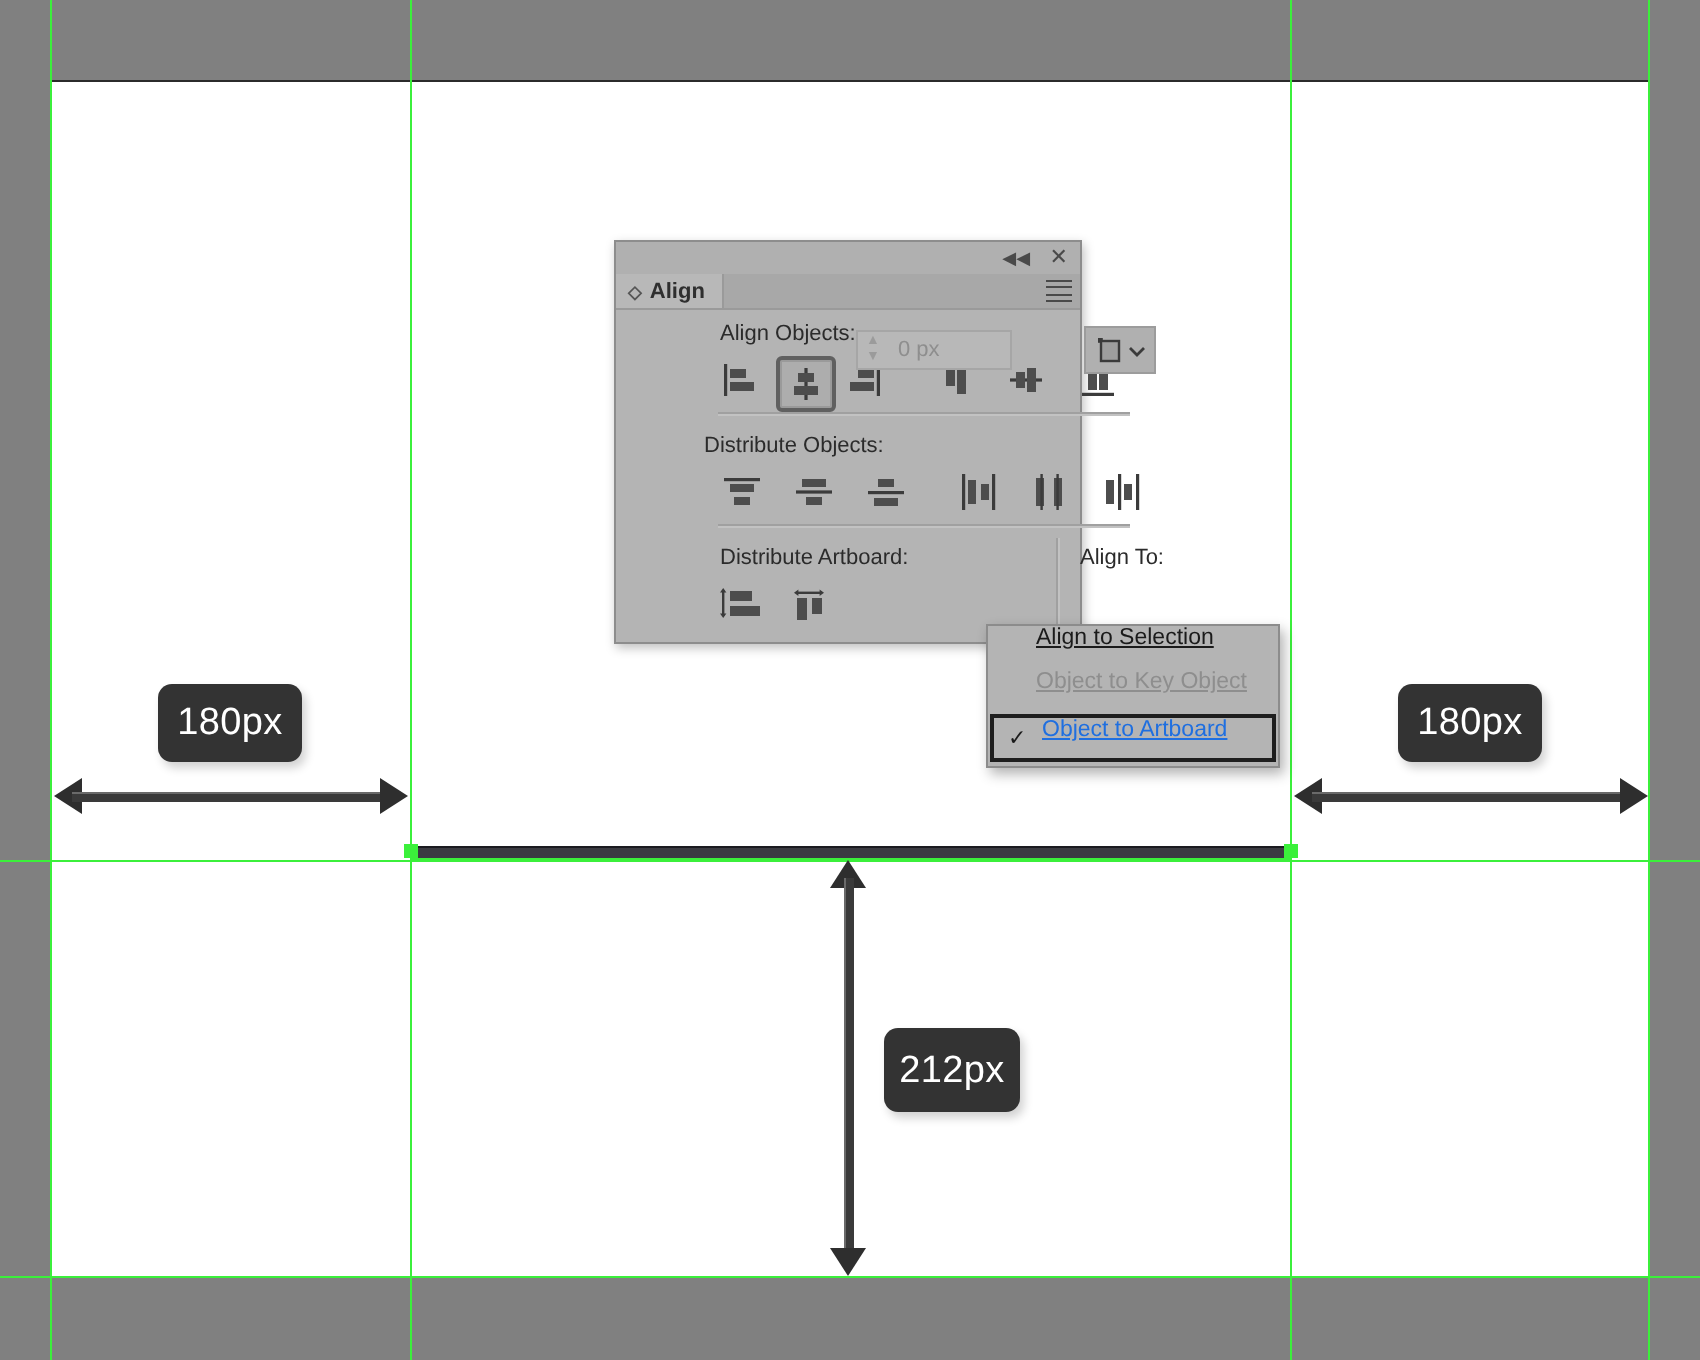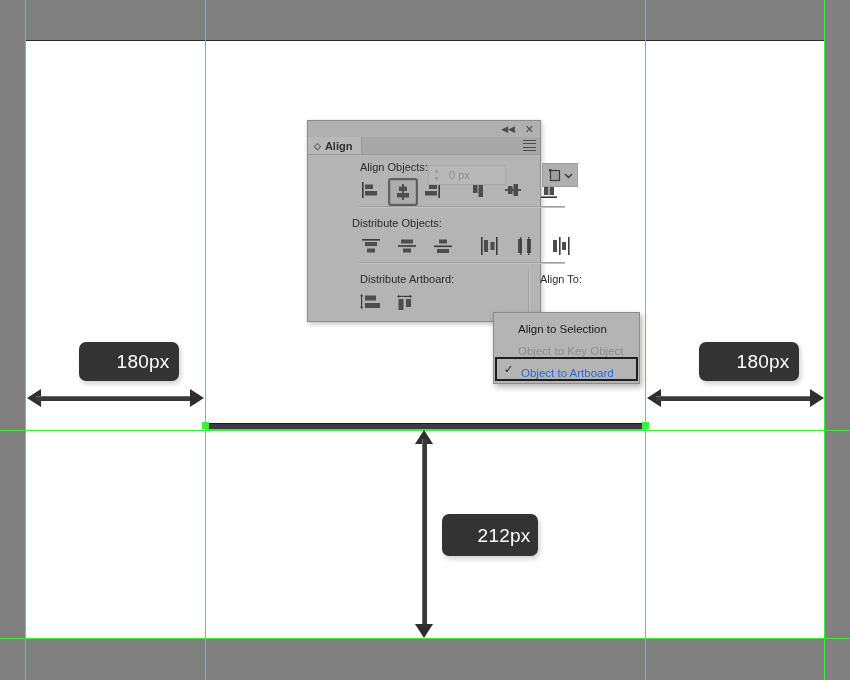--- a/index.html
+++ b/index.html
@@ -65,21 +65,20 @@
 
   
   .badge{
     position:absolute;
     background:#333333;color:#ffffff;
     border-radius:7px;
     font-size:19px;line-height:1;
     display:flex;align-items:center;justify-content:center;
     box-shadow:2px 3px 5px rgba(0,0,0,0.18);
     letter-spacing:0.2px;
-    padding-left:28px;
   }
 
   
   .panel{
     position:absolute;left:307px;top:120px;width:232px;height:200px;
     background:#b4b4b4;
     border:1px solid #8d8d8d;
     box-shadow:1px 2px 5px rgba(0,0,0,0.25);
     font-size:11px;color:#2c2c2c;
   }
@@ -151,23 +150,24 @@
 
   
   .dropdown{
     position:absolute;left:493px;top:312px;width:145px;height:70px;
     background:#b4b4b4;
     border:1px solid #8c8c8c;
     box-shadow:2px 3px 6px rgba(0,0,0,0.3);
     font-size:11.5px;
   }
   .dd-item{
-    position:relative;height:22px;display:flex;align-items:flex-end;
+    position:relative;height:22px;display:flex;align-items:flex-start;
     padding-left:24px;color:#1b1b1b;cursor:default;
     white-space:nowrap;
+    text-decoration:underline;
   }
   .dd-item.disabled{color:#8e8e8e;}
   .dd-item.selected{
     color:#1f6fe0;
     border:2px solid #1e1e1e;
     background:#b4b4b4;
     margin:0 1px;
     height:20px;
   }
   .dd-check{position:absolute;left:7px;top:50%;transform:translateY(-50%);

